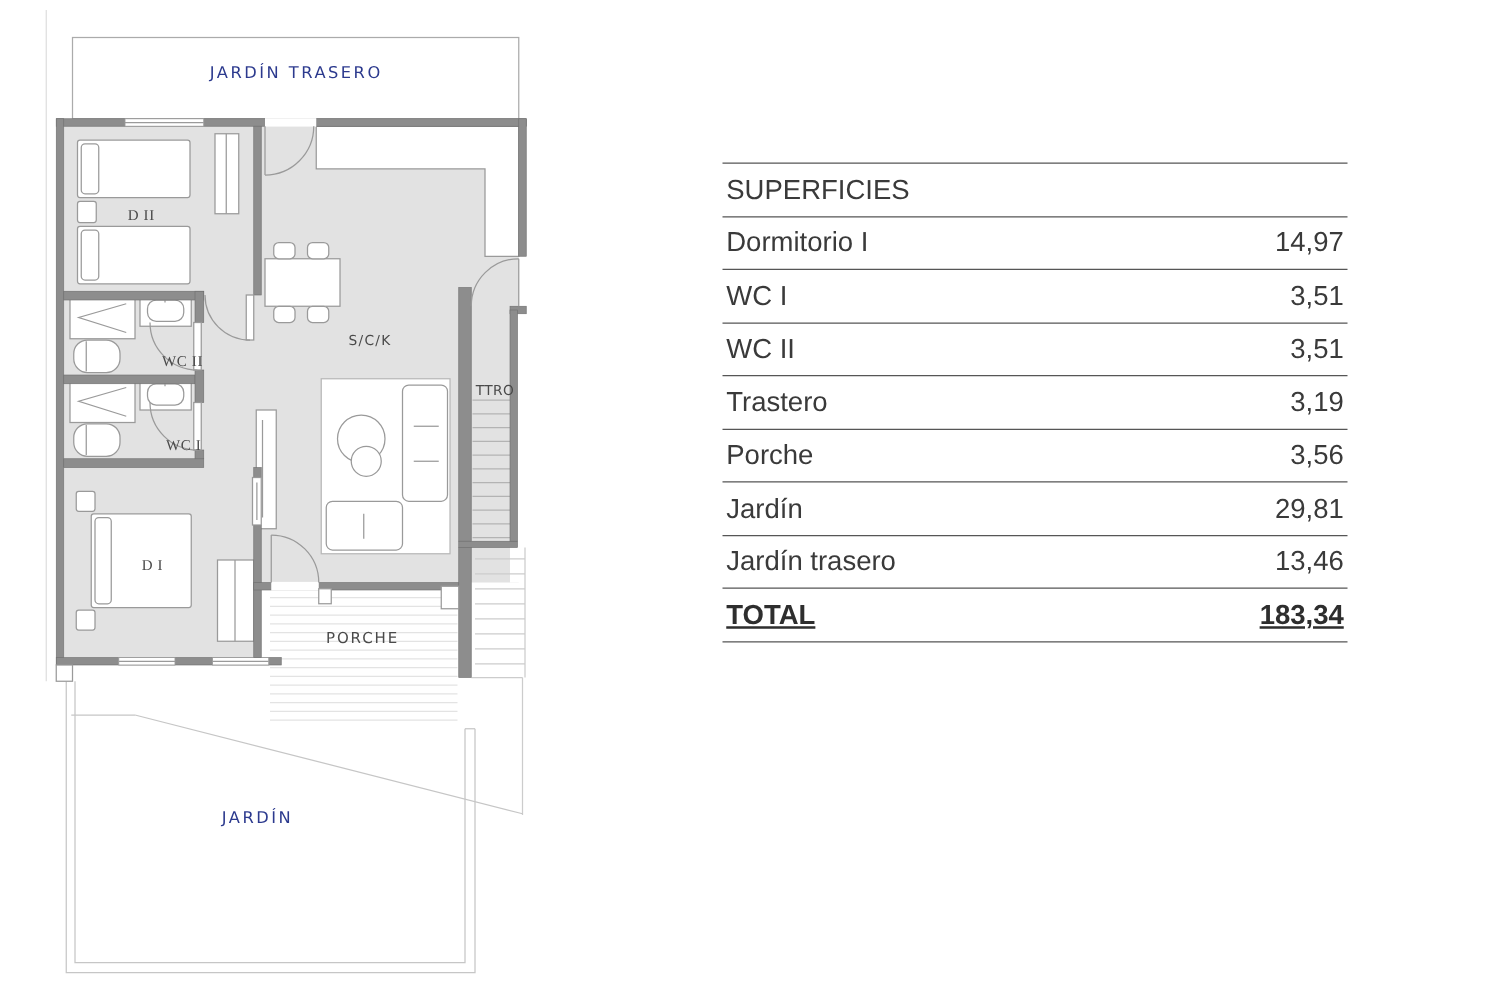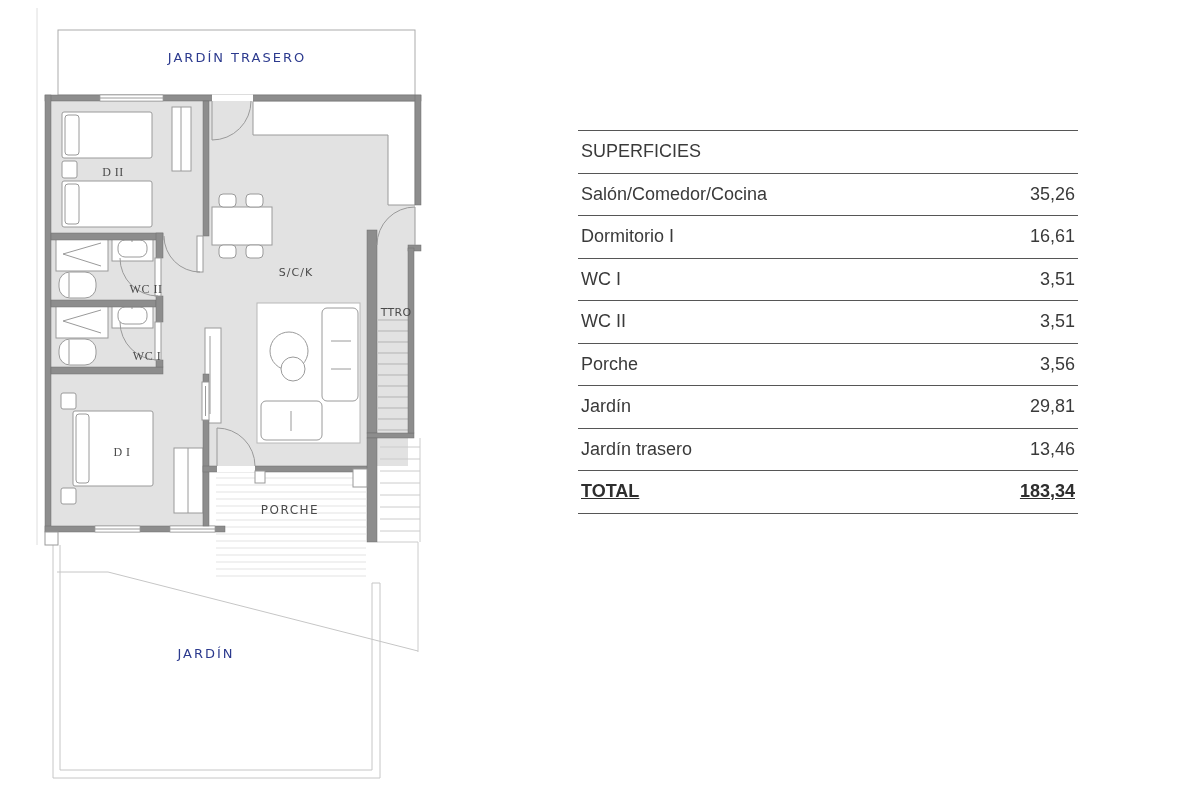--- a/index.html
+++ b/index.html
@@ -4,21 +4,21 @@
 <style>
   html,body{margin:0;padding:0;background:#ffffff;}
   body{width:1200px;height:800px;position:relative;font-family:"Liberation Sans",sans-serif;overflow:hidden;}
 
   .plan-wrap{position:absolute;left:0;top:0;width:530px;height:800px;}
 
   
   .surf-table{position:absolute;left:578px;top:130px;width:500px;}
   .surf-row{display:flex;justify-content:space-between;align-items:center;
             height:41.5px;border-bottom:1.5px solid #565656;
-            font-size:18px;color:#3a3a3a;}
+            font-size:22px;color:#3a3a3a;}
   .surf-row.header{border-top:1.5px solid #565656;}
   .surf-row .lbl{padding-left:3px;white-space:nowrap;}
   .surf-row .val{padding-right:3px;white-space:nowrap;}
   .surf-row.total{font-weight:bold;color:#2e2e2e;text-decoration:underline;}
 
   
   .wall{fill:#8d8d8d;stroke:#6f6f6f;stroke-width:0.5;}
   .floor{fill:#e2e2e2;stroke:none;}
   .furn{fill:#ffffff;stroke:#9a9a9a;stroke-width:1;}
   .furn-light{fill:#ffffff;stroke:#b8b8b8;stroke-width:1;}
@@ -222,34 +222,34 @@
   <text class="sanslabel" x="290" y="514" text-anchor="middle" style="font-size:12px;letter-spacing:1.5px">PORCHE</text>
   <text class="bluelabel" x="206" y="658" text-anchor="middle">JARDÍN</text>
 </svg>
 </div>
 
 <div class="surf-table">
   <div class="surf-row header">
     <span class="lbl">SUPERFICIES</span>
   </div>
   <div class="surf-row">
-    <span class="lbl">Salón/Comedor/Cocina</span>
-    <span class="val">35,26</span>
-  </div>
-  <div class="surf-row">
     <span class="lbl">Dormitorio I</span>
-    <span class="val">16,61</span>
+    <span class="val">14,97</span>
   </div>
   <div class="surf-row">
     <span class="lbl">WC I</span>
     <span class="val">3,51</span>
   </div>
   <div class="surf-row">
     <span class="lbl">WC II</span>
     <span class="val">3,51</span>
+  </div>
+  <div class="surf-row">
+    <span class="lbl">Trastero</span>
+    <span class="val">3,19</span>
   </div>
   <div class="surf-row">
     <span class="lbl">Porche</span>
     <span class="val">3,56</span>
   </div>
   <div class="surf-row">
     <span class="lbl">Jardín</span>
     <span class="val">29,81</span>
   </div>
   <div class="surf-row">

